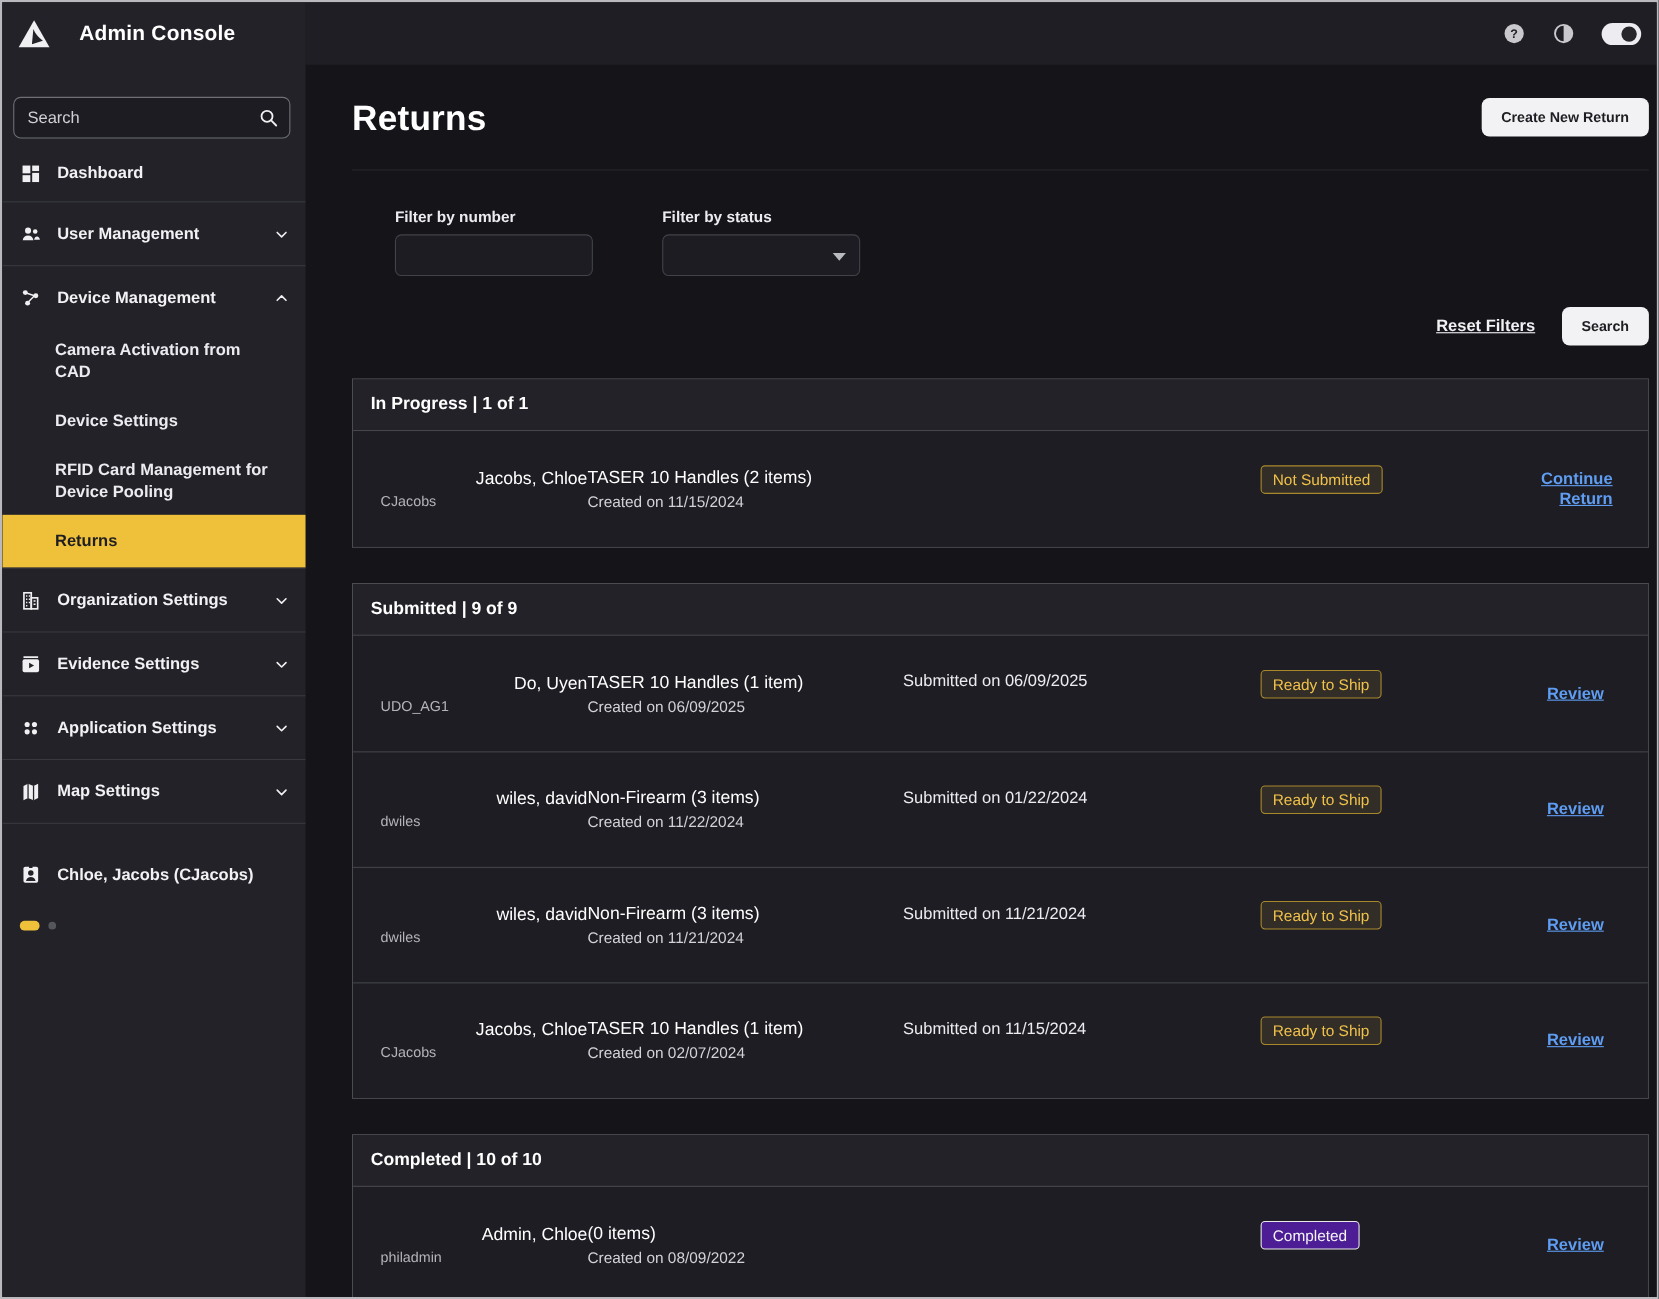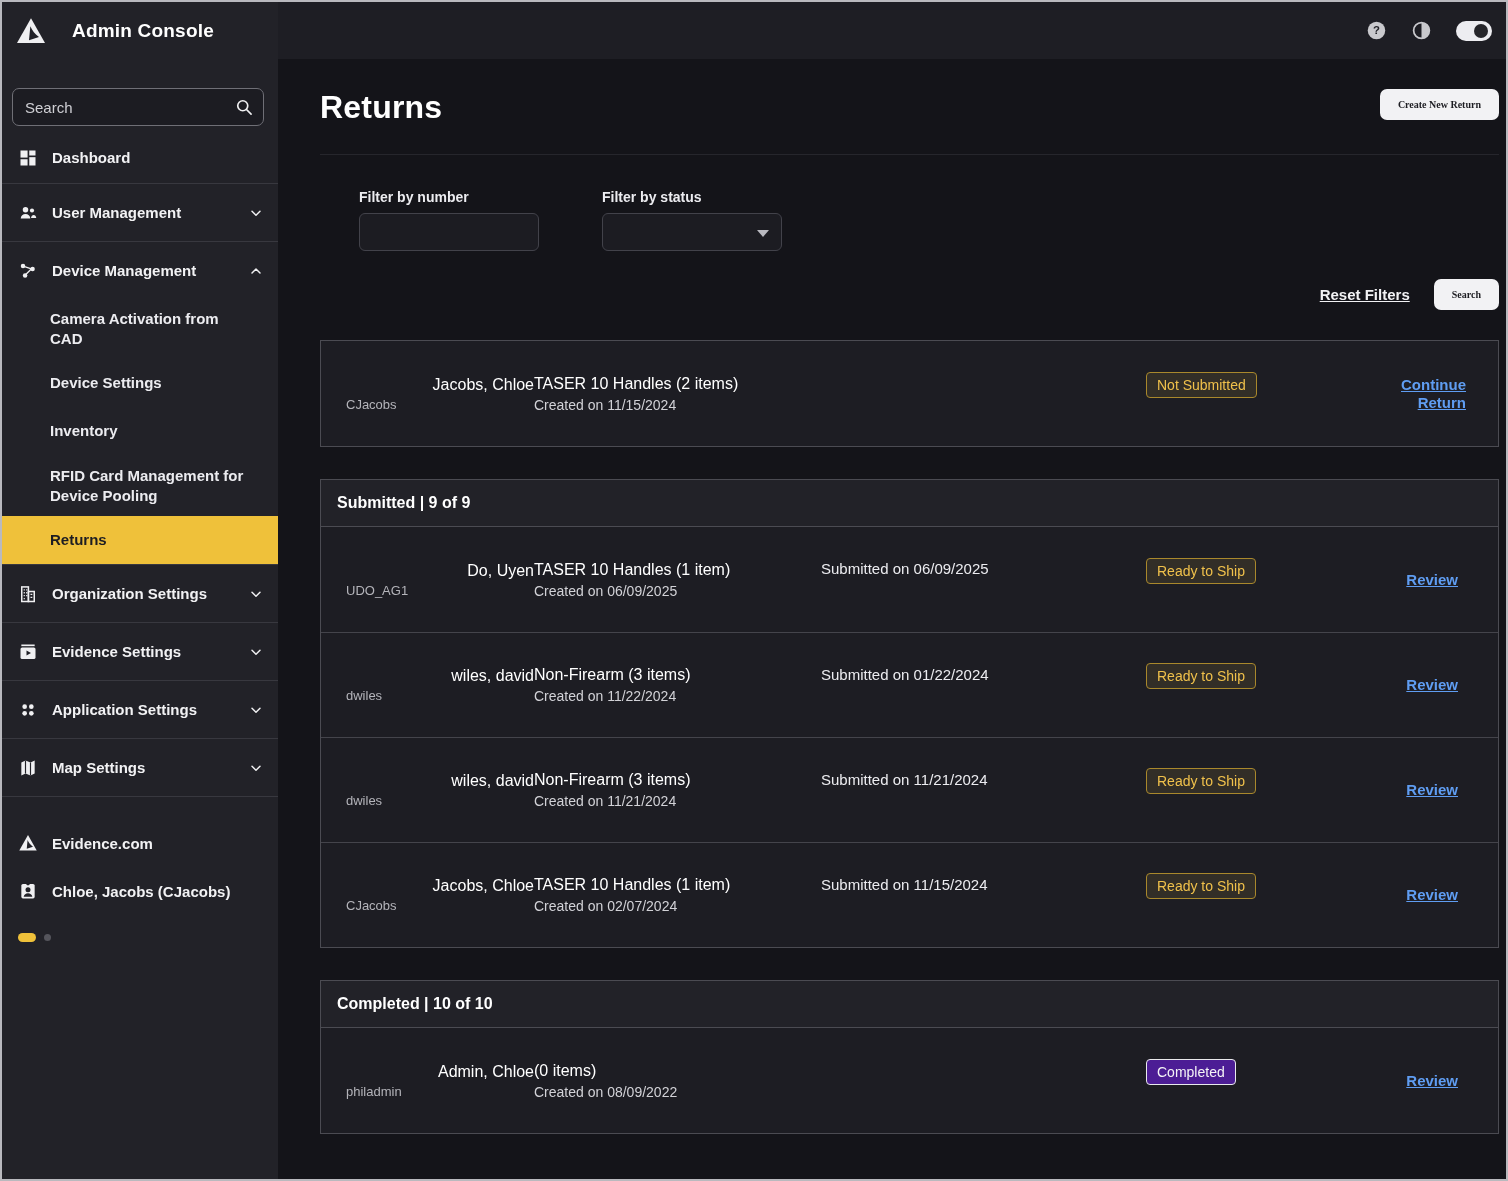--- a/index.html
+++ b/index.html
@@ -58,22 +58,22 @@
   .tb-icon { width:21px; height:21px; cursor:pointer; }
   .toggle { width:36px; height:20px; border-radius:10px; background:#ededf1; position:relative; cursor:pointer; }
   .toggle .knob { position:absolute; top:3px; width:14px; height:14px; border-radius:50%; background:#26262b; left:4px; }
   .toggle.on .knob { left:auto; right:4px; }
 
   
   #main { position:absolute; left:276px; top:57px; width:1232px; bottom:0; background:#141419; padding:0 11px 0 42px; overflow:hidden; }
   .page-header { display:flex; align-items:flex-start; justify-content:space-between; padding:30px 0 28px 0; border-bottom:1px solid #26262c; }
   .page-title { color:#fff; font-size:32px; font-weight:bold; letter-spacing:.2px; }
   .btn-light {
-    background:#f2f2f4; color:#1d1d22; border:none; border-radius:7px; font-family:Liberation Serif, serif;
-    font-size:10px; font-weight:bold; padding:10px 18px; cursor:pointer;
+    background:#f2f2f4; color:#1d1d22; border:none; border-radius:7px; font-family:Liberation Sans, sans-serif;
+    font-size:13px; font-weight:bold; padding:10px 18px; cursor:pointer;
   }
   .filters-row { display:flex; gap:24px; margin-top:34px; }
   .filter-group { display:flex; flex-direction:column;margin-left:39px; }
   .filter-label { color:#ececf0; font-size:14px; font-weight:bold; margin-bottom:8px; }
   .filter-input {
     width:180px; height:38px; background:#1c1c22; border:1px solid #42424a; border-radius:6px;
     color:#e8e8ec; font-size:15px; padding:0 10px; font-family:inherit; outline:none;
   }
   .select-box {
     width:180px; height:38px; background:#1c1c22; border:1px solid #42424a; border-radius:6px;
@@ -171,21 +171,20 @@
               </g>
             </svg></span>
         <span class="nlabel">Device Management</span>
         <span class="chev"><svg viewBox="0 0 24 24" width="100%" height="100%">
               <path d="M6 15l6-6 6 6" fill="none" stroke="#f0f0f2" stroke-width="2.2" stroke-linecap="round" stroke-linejoin="round"></path>
             </svg></span>
       </div>
 
       <div class="sub-item">Camera Activation from CAD</div>
       <div class="sub-item">Device Settings</div>
-      <div class="sub-item">Inventory</div>
       <div class="sub-item">RFID Card Management for Device Pooling</div>
       <div class="sub-item active">Returns</div>
       <div class="nav-divider"></div>
 
       <div class="nav-item">
         <span class="nicon"><svg viewBox="0 0 24 24" width="100%" height="100%">
               <g fill="none" stroke="#f0f0f2" stroke-width="1.8">
                 <rect x="4.5" y="3.5" width="8" height="17.5"></rect>
                 <rect x="12.5" y="9" width="7" height="12"></rect>
               </g>
@@ -233,27 +232,20 @@
               <path d="M9 3v15.5M15 5.5V21" stroke="#222228" stroke-width="1.4"></path>
             </svg></span>
         <span class="nlabel">Map Settings</span>
         <span class="chev"><svg viewBox="0 0 24 24" width="100%" height="100%">
               <path d="M6 9.5l6 6 6-6" fill="none" stroke="#f0f0f2" stroke-width="2.2" stroke-linecap="round" stroke-linejoin="round"></path>
             </svg></span>
       </div>
       <div class="nav-divider"></div>
 
       <div style="height:22px"></div>
-      <div class="foot-item">
-        <span class="nicon"><svg viewBox="0 0 24 24" width="100%" height="100%">
-              <path d="M12 2.5L22.5 21H1.5z" fill="#f0f0f2"></path>
-              <path d="M11.5 8.5c1.3 3.2 3.6 6 6.5 8l-7.5 2.5 1-10.5z" fill="#222228"></path>
-            </svg></span>
-        <span class="nlabel">Evidence.com</span>
-      </div>
       <div class="foot-item">
         <span class="nicon"><svg viewBox="0 0 24 24" width="100%" height="100%">
               <rect x="4" y="3.5" width="16" height="17.5" rx="2" fill="#f0f0f2"></rect>
               <rect x="10" y="2.5" width="4" height="2.5" rx="1" fill="#222228"></rect>
               <circle cx="12" cy="10.5" r="3" fill="#222228"></circle>
               <path d="M6.8 19c.5-2.8 2.6-4.3 5.2-4.3s4.7 1.5 5.2 4.3z" fill="#222228"></path>
             </svg></span>
         <span class="nlabel">Chloe, Jacobs (CJacobs)</span>
       </div>
       <div class="dots-row">
@@ -297,20 +289,21 @@
       </div>
     </div>
 
     <div class="actions-row">
       <a class="reset-link" href="#">Reset Filters</a>
       <button class="btn-light">Search</button>
     </div>
 
     <div class="sections" id="sections">
   <section class="return-section">
+    <div class="section-header">In Progress | 1 of 1</div>
     <div class="section-rows">
   <div class="return-row">
     <div class="cell cell-name">
       <div class="row-name">Jacobs, Chloe</div>
       <div class="row-username">CJacobs</div>
     </div>
     <div class="cell cell-item">
       <div class="row-item">TASER 10 Handles (2 items)</div>
       <div class="row-created">Created on 11/15/2024</div>
     </div>

